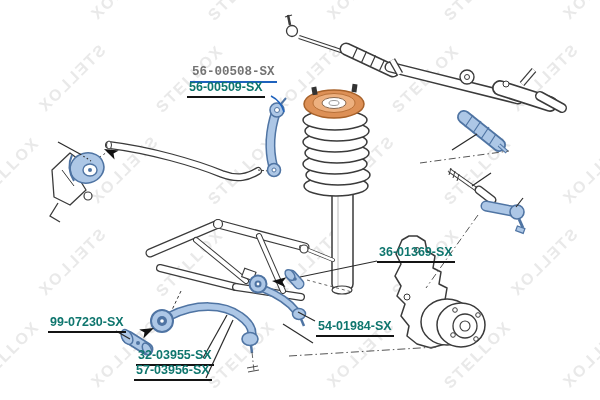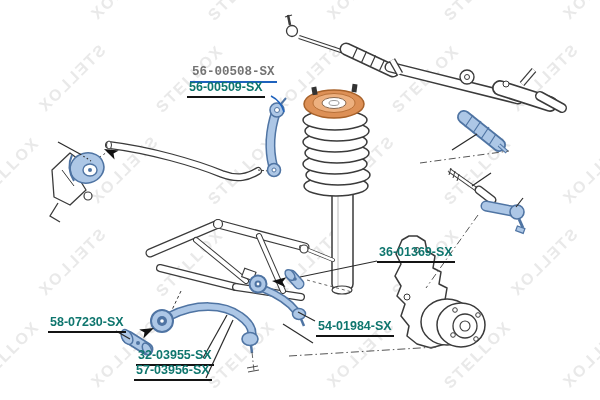--- a/index.html
+++ b/index.html
@@ -256,18 +256,18 @@
       <path d="M0,0 L14,5 L10.5,0 L14,-5 Z" transform="translate(104,149) rotate(25)"></path>
       <path d="M0,0 L-14,5 L-10.5,0 L-14,-5 Z" transform="translate(154,328) rotate(-25)"></path>
       <path d="M0,0 L14,5 L10.5,0 L14,-5 Z" transform="translate(272,281) rotate(5)"></path>
     </g>
   </svg>
 
   <div class="labels">
     <div class="lbl blue" style="left:190px;top:66px">56-00508-SX</div>
     <div class="lbl" style="left:187px;top:81px">56-00509-SX</div>
     <div class="lbl" style="left:377px;top:246px">36-01369-SX</div>
-    <div class="lbl" style="left:48px;top:316px">58-07230-SX</div>
+    <div class="lbl" style="left:48px;top:316px">99-07230-SX</div>
     <div class="lbl" style="left:136px;top:349px">32-03955-SX</div>
     <div class="lbl" style="left:134px;top:364px">57-03956-SX</div>
     <div class="lbl" style="left:316px;top:320px">54-01984-SX</div>
   </div>
 </div>
 
 </body></html>

